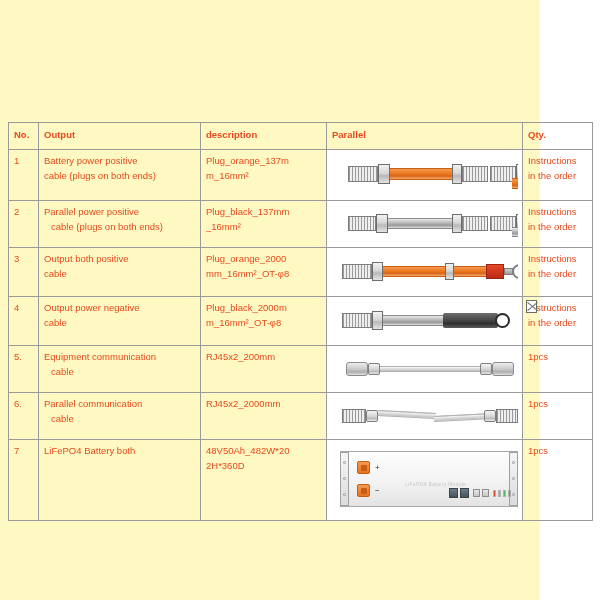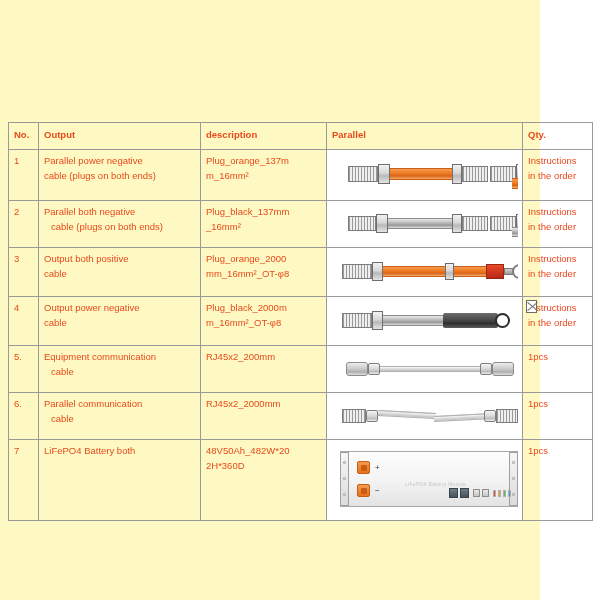--- a/index.html
+++ b/index.html
@@ -266,21 +266,21 @@
           <td>description</td>
           <td>Parallel</td>
           <td>Qty.</td>
         </tr>
       </thead>
       <tbody>
 
         <tr>
           <td>1</td>
           <td>
-            <span class="cell-line">Parallel power negative</span>
+            <span class="cell-line">Battery power positive</span>
             <span class="cell-line">cable (plugs on both ends)</span>
           </td>
           <td>
             <span class="cell-line">Plug_orange_137m</span>
             <span class="cell-line">m_16mm²</span>
           </td>
           <td class="pic-cell">
             <div class="pic-box" style="height:44px;">
               <div class="art">
 
@@ -300,21 +300,21 @@
           </td>
           <td>
             <span class="cell-line">Instructions</span>
             <span class="cell-line">in the order</span>
           </td>
         </tr>
 
         <tr>
           <td>2</td>
           <td>
-            <span class="cell-line">Parallel both negative</span>
+            <span class="cell-line">Parallel power positive</span>
             <span class="cell-line indent">cable (plugs on both ends)</span>
           </td>
           <td>
             <span class="cell-line">Plug_black_137mm</span>
             <span class="cell-line">_16mm²</span>
           </td>
           <td class="pic-cell">
             <div class="pic-box" style="height:40px;">
               <div class="art">
                 <div class="fins" style="left:16px; top:12px; width:28px; height:15px;"></div>

